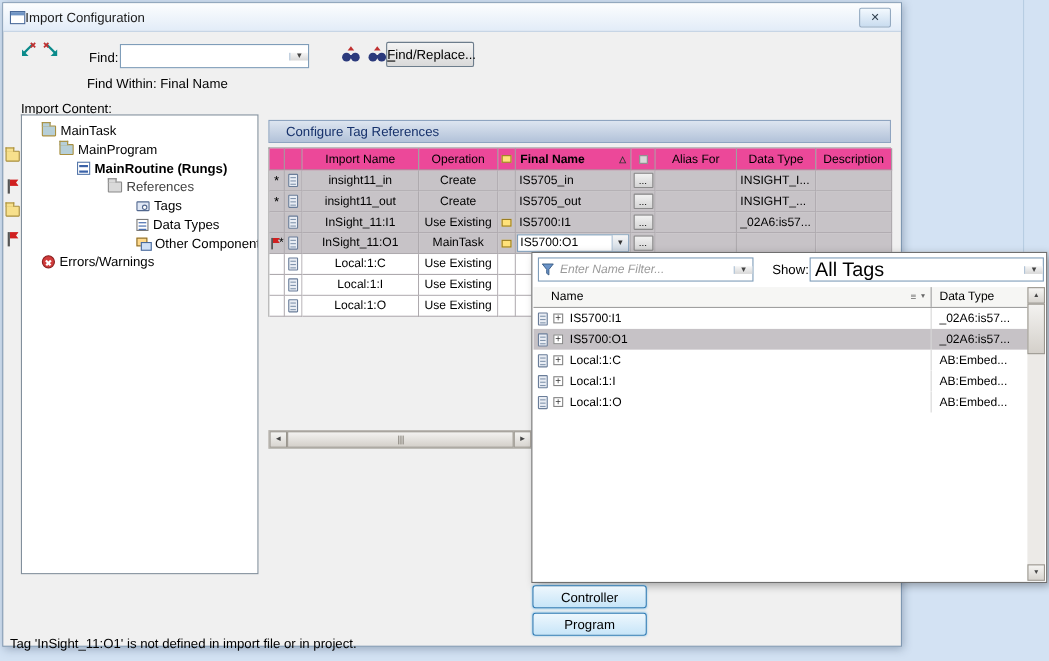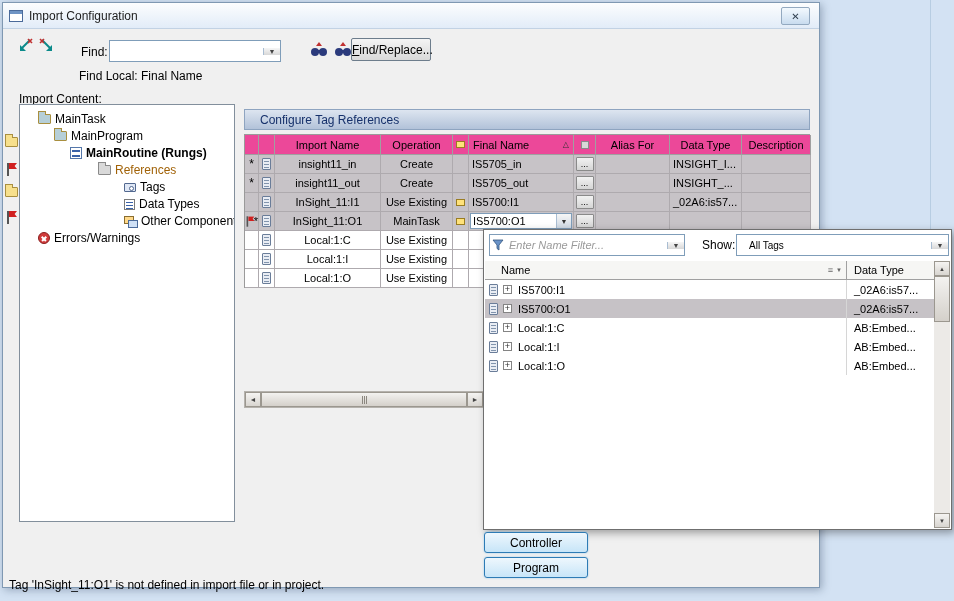--- a/index.html
+++ b/index.html
@@ -10,21 +10,21 @@
   .bg-vline { left:930px; top:0; width:1px; height:229px; background:#b7cde2; }
 
   
   .dialog { left:2px; top:2px; width:818px; height:586px; background:#f0f0f0;
             border:1px solid #7f98b2; box-shadow:2px 2px 8px rgba(40,60,90,.35); }
   .titlebar { left:0; top:0; width:100%; height:26px;
               background:linear-gradient(#fcfdfe,#e2ecf8); border-bottom:1px solid #c2d2e4;
               display:flex; align-items:center; padding:0 6px; }
   .app-icon { width:14px; height:12px; background:#fff; border:1px solid #4a6a9a; }
   .app-icon::before { content:""; display:block; height:3px; background:#6f94c4; }
-  .dlg-title { margin-left:6px; color:#1c1c1c; }
+  .dlg-title { margin-left:0; color:#1c1c1c; }
   .close-btn { left:778px; top:4px; width:29px; height:18px; border:1px solid #93a9c0; border-radius:2px;
                background:linear-gradient(#f3f9fe,#c9dcef); font-size:10px; color:#31404f;
                display:flex; align-items:center; justify-content:center; cursor:default; }
 
   
   .tb-icon { width:20px; height:18px; }
   .tb-icon1 { left:12px; top:34px; }
   .tb-icon2 { left:34px; top:34px; }
   .find-label { left:78px; top:42px; }
   .combo { background:#fff; border:1px solid #7f9db9; display:flex; align-items:center; }
@@ -40,21 +40,21 @@
   .btn-fr .ac { text-decoration:underline; }
   .find-within { left:76px; top:66px; }
 
   
   .import-label { left:16px; top:89px; }
   .import-label .ac { text-decoration:underline; }
   .tree-panel { left:16px; top:101px; width:216px; height:418px; background:#fff;
                 border:1px solid #828f9c; overflow:hidden; }
   .titem { position:absolute; height:16px; display:flex; align-items:center; gap:4px; white-space:nowrap; }
   .bold { font-weight:bold; }
-  .dim { color:#a16207; }
+  .dim { color:#404040; }
   .icon-folder { width:13px; height:10px; background:#f7e08c; border:1px solid #a98f3f; border-radius:1px; position:relative; flex:0 0 auto; }
   .icon-folder::before { content:""; position:absolute; left:-1px; top:-4px; width:6px; height:3px;
                          background:#f7e08c; border:1px solid #a98f3f; border-bottom:none; }
   .f-teal { background:#b6cfd8; } .f-teal::before { background:#b6cfd8; }
   .f-grey { background:#d9d9d9; border-color:#8a8a8a; } .f-grey::before { background:#d9d9d9; border-color:#8a8a8a; }
   .icon-ladder { width:12px; height:12px; background:#fff; border:1px solid #5577aa; position:relative; flex:0 0 auto; }
   .icon-ladder::before,.icon-ladder::after { content:""; position:absolute; left:1px; right:1px; height:2px; background:#3a62a8; }
   .icon-ladder::before { top:2px; } .icon-ladder::after { top:7px; }
   .icon-tag { width:12px; height:9px; background:#dfe7f5; border:1px solid #52688f; border-radius:1px; position:relative; flex:0 0 auto; }
   .icon-tag::before { content:""; position:absolute; right:1px; top:2px; width:3px; height:3px; border:1px solid #52688f; border-radius:50%; background:#fff; }
@@ -83,21 +83,21 @@
   .g-head .gc { background:#ec4899; border-right:1px solid #a0a0a0; border-bottom:1px solid #a0a0a0; justify-content:center; }
   .r-grey .gc { background:#c7c3c7; }
   .r-white .gc { background:#ffffff; }
   .tc { justify-content:center; }
   .tl { justify-content:flex-start; padding-left:3px; }
   .mk { width:100%; text-align:center; font-size:12px; }
   .icon-card { width:9px; height:12px; background:#e9edf4; border:1px solid #6a7d99; border-radius:1px; margin:0 auto; position:relative; }
   .icon-card::before { content:""; position:absolute; left:1px; top:2px; right:1px; height:1px; background:#8194ad; box-shadow:0 3px 0 #8194ad, 0 6px 0 #8194ad; }
   .mini-tag { width:9px; height:7px; background:#ffe27a; border:1px solid #9a7d22; margin:0 auto; }
   .mini-grey { width:8px; height:8px; background:#d8d8d8; border:1px solid #8a8a8a; margin:0 auto; }
-  .hdr-split { width:100%; display:flex; align-items:center; justify-content:space-between; padding:0 4px; }
+  .hdr-split { width:100%; display:flex; align-items:center; justify-content:space-between; padding:0 4px;font-weight:bold; }
   .sort-asc { font-size:8px; color:#333; }
   .browse-btn { width:18px; height:14px; margin:0 auto; border:1px solid #8a8a8a; background:linear-gradient(#f2f2f2,#d5d5d5);
                 font:9px "Liberation Sans",sans-serif; line-height:6px; border-radius:1px; }
   .combo-cell { padding:1px; }
   .cell-combo { width:100%; height:16px; background:#fff; border:1px solid #7f9db9; display:flex; align-items:center; }
   .cc-text { flex:1; padding-left:2px; font-size:11px; }
   .cc-arrow { width:15px; height:100%; background:linear-gradient(#f6f6f6,#cfd9e4); border-left:1px solid #a9bdd2;
               font-size:7px; color:#333; display:flex; align-items:center; justify-content:center; }
   .r3flag { display:flex; align-items:center; width:100%; justify-content:center; gap:1px; }
   .r3flag .icon-flagred { transform:scale(.8); }
@@ -114,21 +114,21 @@
 
   
   .popup { left:483px; top:229px; width:469px; height:301px; background:#fff; border:1px solid #6f6f6f;
            box-shadow:3px 3px 8px rgba(0,0,0,.35); z-index:10; }
   .flt-box { left:5px; top:4px; width:196px; height:22px; }
   .flt-funnel { width:16px; display:flex; align-items:center; justify-content:center; }
   .flt-box input { font-style:italic; }
   .flt-box input::placeholder { color:#9a9a9a; font-style:italic; }
   .show-label { left:218px; top:8px; }
   .show-combo { left:252px; top:4px; width:213px; height:22px; }
-  .show-value { flex:1; display:flex; align-items:center; padding-left:4px; font-size:10px;margin-left:8px; }
+  .show-value { flex:1; display:flex; align-items:center; padding-left:4px; font-size:18px; }
   .plist-hdr { left:1px; top:31px; width:450px; height:19px; background:#f6f6f4; border-bottom:1px solid #a0a0a0;
                display:flex; align-items:center; font-size:11px; }
   .ph-name { flex:1; padding-left:16px; display:flex; align-items:center; }
   .ph-icons { margin-left:auto; padding-right:4px; color:#666; font-size:9px; display:flex; gap:3px; align-items:center; }
   .ph-type { width:89px; border-left:1px solid #a0a0a0; padding-left:7px; align-self:stretch; display:flex; align-items:center; }
   .pl-row { left:1px; width:450px; height:19px; display:flex; align-items:center; font-size:11px; background:#fff; }
   .pl-row.sel { background:#c6c2c6; }
   .pl-icon { margin-left:4px; flex:0 0 auto; }
   .pl-exp { width:9px; height:9px; border:1px solid #848484; background:#fff; font-size:9px; line-height:7px;
             text-align:center; margin-left:5px; flex:0 0 auto; color:#333; }
@@ -192,21 +192,21 @@
     </span>
     <span class="abs binoc binoc2">
       <svg width="20" height="18" viewBox="0 0 20 18">
         <circle cx="6" cy="11" r="4" fill="#2b3a7c"></circle>
           <circle cx="14" cy="11" r="4" fill="#2b3a7c"></circle>
         <rect x="8" y="9" width="4" height="3" fill="#2b3a7c"></rect>
         <path d="M10 1 l3 4 h-6 z" fill="#c03030"></path>
       </svg>
     </span>
     <button class="abs btn-fr"><span class="ac">F</span><span>ind/Replace...</span></button>
-    <span class="abs find-within">Find Local: Final Name</span>
+    <span class="abs find-within">Find Within: Final Name</span>
 
     
     <span class="abs import-label"><span class="ac">I</span><span>mport Content:</span></span>
 
     <span class="abs" style="left:2px;top:134px;">
         <span class="icon-folder" style="display:block"></span>
       </span>
     <span class="abs icon-flagred" style="left:3px;top:160px;"></span>
     <span class="abs" style="left:2px;top:184px;">
         <span class="icon-folder" style="display:block"></span>

